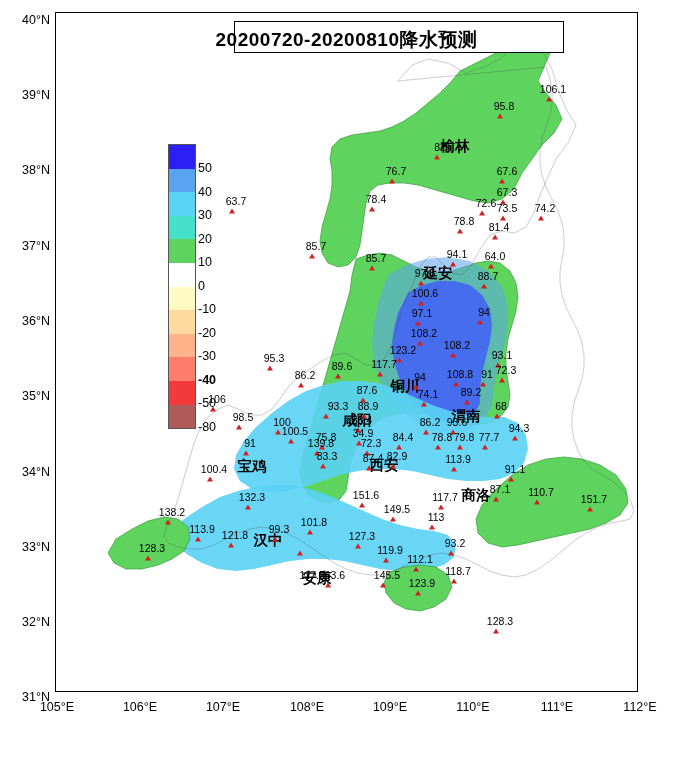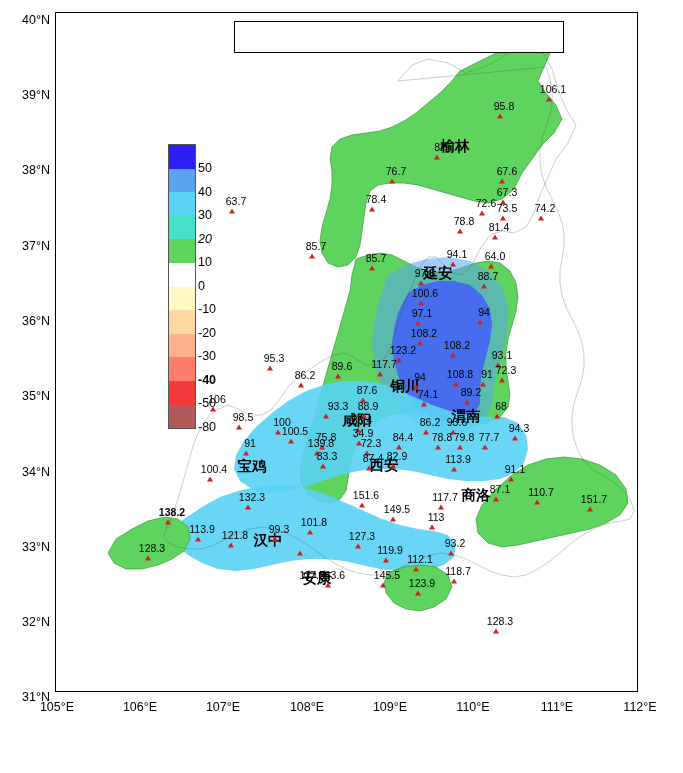--- a/index.html
+++ b/index.html
@@ -178,39 +178,40 @@
 
         <path d="M60,526 L76,516 L92,508 L108,504 L122,506 L132,514 L134,526 L128,538 L116,546 L102,552 L86,556 L70,556 L58,550 L52,540 Z" fill="#5ed45e" stroke="#3a9a3a" stroke-width="0.7"></path>
 
         <path d="M332,560 L348,554 L364,552 L380,554 L392,562 L396,574 L390,586 L378,594 L364,598 L350,596 L338,590 L330,580 L328,570 Z" fill="#5ed45e" stroke="#3a9a3a" stroke-width="0.7"></path>
 
         <path d="M342,68 L356,52 L372,46 L392,50 L410,60 L428,54 L444,46 L458,34 L470,26 L486,38 L496,56 L502,76 L510,96 L520,112 L512,130 L500,146 L492,164 L484,182 L478,200 L470,214 L458,220 L446,218 L434,222 L424,236 L416,252 L406,262 L396,260 L388,252 L380,244 L372,244 L364,254 L358,268 L352,282 L346,296 L342,310 L338,324 L334,336 L328,346 L320,352 L310,352 L300,346 L290,340 L278,342 L266,348 L254,356 L242,364 L232,374 L224,386 L216,396 L206,402 L194,402 L182,396 L172,392 L162,396 L152,404 L144,416 L138,430 L134,444 L130,458 L126,472 L122,486 L118,498 L114,508 L110,516 L108,524 L112,530 L122,534 L134,536 L146,536 L158,532 L170,526 L182,520 L194,516 L206,514 L218,516 L230,520 L242,526 L254,534 L266,542 L278,550 L290,556 L302,560 L314,562 L326,562 L338,558 L350,552 L362,546 L374,542 L386,540 L398,542 L410,546 L422,552 L434,558 L446,562 L458,564 L470,562 L482,556 L494,548 L506,538 L518,528 L530,520 L542,514 L554,510 L566,508 L574,506 L578,498 L574,486 L566,476 L556,468 L546,462 L536,456 L528,448 L522,438 L518,426 L516,414 L516,402 L518,390 L522,378 L526,366 L528,354 L528,342 L526,330 L522,318 L516,306 L510,294 L506,282 L504,270 L504,258 L506,246 L508,234 L508,222 L506,210 L502,198 L496,186 L490,174 L486,162 L484,150 L484,138 L486,126 L490,114 L494,102 L496,90 L496,78 L494,66 L490,54 Z" fill="none" stroke="#444" stroke-width="0.8" opacity="0.35"></path>
       </g>
     </svg>
 
     <div class="title-box"></div>
+    <div class="map-title">20200720-20200810降水预测</div>
 
     <div class="colorbar">
       <div class="cb-cell" style="background:#2b1ff5;"></div>
       <div class="cb-cell" style="background:#5aa3f0;"></div>
       <div class="cb-cell" style="background:#5ad2f5;"></div>
       <div class="cb-cell" style="background:#44e0c8;"></div>
       <div class="cb-cell" style="background:#5ed45e;"></div>
       <div class="cb-cell" style="background:#ffffff;"></div>
       <div class="cb-cell" style="background:#fff9c4;"></div>
       <div class="cb-cell" style="background:#ffd9a0;"></div>
       <div class="cb-cell" style="background:#ffb38a;"></div>
       <div class="cb-cell" style="background:#ff7d6b;"></div>
       <div class="cb-cell" style="background:#f23a3a;"></div>
       <div class="cb-cell" style="background:#b05a5a;"></div>
     </div>
     <div class="cb-tick" style="top:155px;">50</div>
     <div class="cb-tick" style="top:179px;">40</div>
     <div class="cb-tick" style="top:202px;">30</div>
-    <div class="cb-tick" style="top:226px;font-style:italic;">20</div>
+    <div class="cb-tick" style="top:226px;">20</div>
     <div class="cb-tick" style="top:249px;">10</div>
     <div class="cb-tick" style="top:273px;">0</div>
     <div class="cb-tick" style="top:296px;">-10</div>
     <div class="cb-tick" style="top:320px;">-20</div>
     <div class="cb-tick" style="top:343px;">-30</div>
     <div class="cb-tick" style="top:367px;font-weight:bold;">-40</div>
     <div class="cb-tick" style="top:390px;">-50</div>
     <div class="cb-tick" style="top:414px;">-80</div>
 
     <div class="city" style="left:399px;top:133px;">榆林</div>
@@ -376,21 +377,21 @@
     <div class="stn" style="left:158px;top:456px;">100.4</div>
     <div class="stn" style="left:459px;top:456px;">91.1</div>
     <div class="stn" style="left:444px;top:476px;">87.1</div>
     <div class="stn" style="left:485px;top:479px;">110.7</div>
     <div class="stn" style="left:538px;top:486px;">151.7</div>
     <div class="stn" style="left:196px;top:484px;">132.3</div>
     <div class="stn" style="left:310px;top:482px;">151.6</div>
     <div class="stn" style="left:389px;top:484px;">117.7</div>
     <div class="stn" style="left:341px;top:496px;">149.5</div>
     <div class="stn" style="left:380px;top:504px;">113</div>
-    <div class="stn" style="left:116px;top:499px;font-weight:bold;">138.2</div>
+    <div class="stn" style="left:116px;top:499px;">138.2</div>
     <div class="stn" style="left:258px;top:509px;">101.8</div>
     <div class="stn" style="left:146px;top:516px;">113.9</div>
     <div class="stn" style="left:179px;top:522px;">121.8</div>
     <div class="stn" style="left:223px;top:516px;">99.3</div>
     <div class="stn" style="left:256px;top:530px;margin-top:32px;">117.5</div>
     <div class="stn" style="left:306px;top:523px;">127.3</div>
     <div class="stn" style="left:334px;top:537px;">119.9</div>
     <div class="stn" style="left:399px;top:530px;">93.2</div>
     <div class="stn" style="left:364px;top:546px;">112.1</div>
     <div class="stn" style="left:96px;top:535px;">128.3</div>

